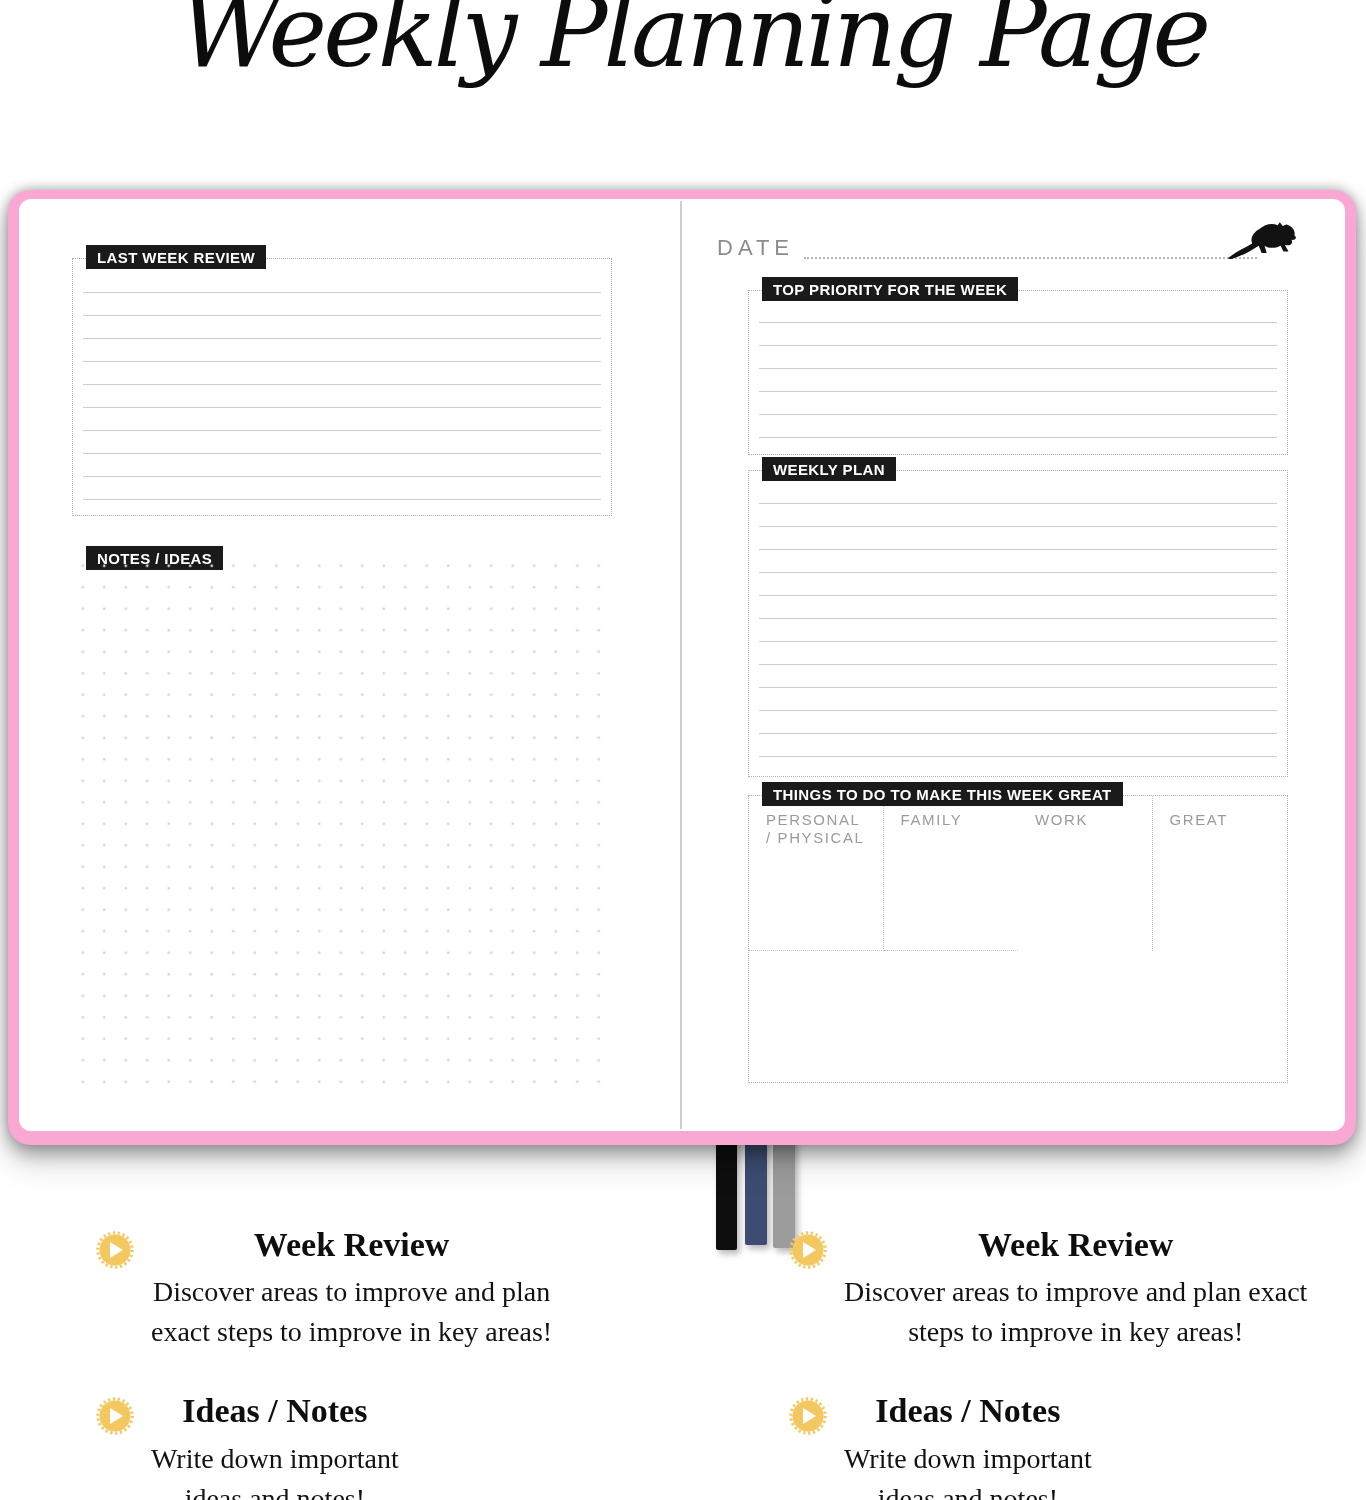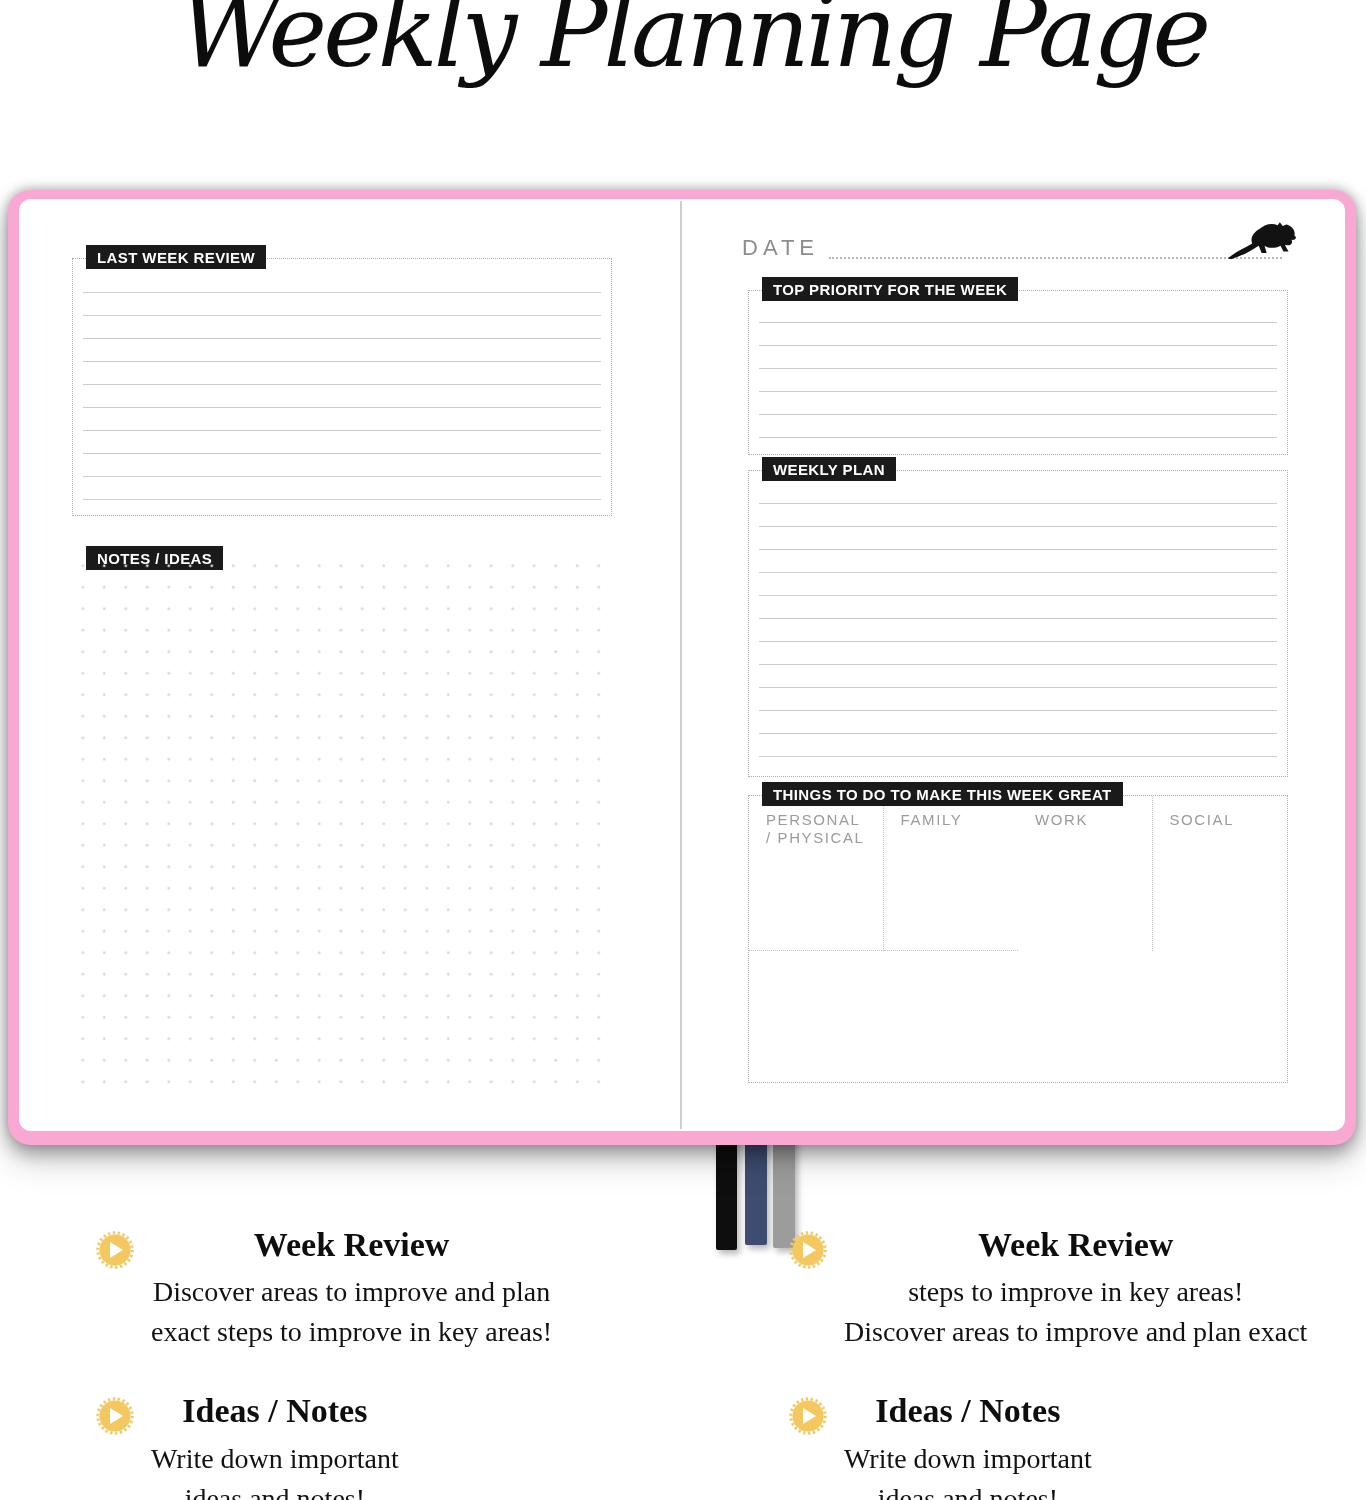--- a/index.html
+++ b/index.html
@@ -38,21 +38,21 @@
 
   
   .review-box{left:53px;top:59px;width:540px;height:258px;}
   .review-lines{margin-top:11px;height:230px;}
   .notes-label{left:67px;top:347px;}
   .dot-grid{position:absolute;left:53px;top:356px;width:540px;height:534px;
     background-image:radial-gradient(circle,#d6d6d6 1.4px,transparent 1.6px);
     background-size:21.5px 21.5px;}
 
   
-  .date-row{position:absolute;left:723px;top:38px;width:540px;display:flex;
+  .date-row{position:absolute;left:698px;top:38px;width:540px;display:flex;
     align-items:flex-end;gap:10px;justify-content:flex-end;}
   .date-text{font-size:22px;color:#8c8c8c;letter-spacing:5px;line-height:1;}
   .date-line{flex:1;height:20px;border-bottom:2px dotted #b7b7b7;}
   .lion{position:absolute;left:1207px;top:20px;width:80px;height:46px;}
   .priority-box{left:729px;top:91px;width:540px;height:165px;}
   .priority-lines{margin-top:9px;height:138px;}
   .weekly-box{left:729px;top:271px;width:540px;height:307px;}
   .weekly-lines{margin-top:10px;height:276px;}
   .things-box{left:729px;top:596px;width:540px;height:288px;display:grid;
     grid-template-columns:1fr 1fr 1fr 1fr;grid-template-rows:155px 1fr;}
@@ -122,21 +122,21 @@
         <div class="qcell r b">
           <span class="qlabel">PERSONAL / PHYSICAL</span>
         </div>
         <div class="qcell b">
           <span class="qlabel">FAMILY</span>
         </div>
         <div class="qcell r">
           <span class="qlabel">WORK</span>
         </div>
         <div class="qcell">
-          <span class="qlabel">SOCIAL</span>
+          <span class="qlabel">GREAT</span>
         </div>
       </div>
 
     </div>
   </div>
 
   <div class="features left">
     <div class="feature">
       <svg class="bullet" width="40" height="40" viewBox="0 0 40 40" xmlns="http://www.w3.org/2000/svg">
         <circle cx="20" cy="20" r="15.5" fill="#f3c860"></circle>
@@ -165,22 +165,22 @@
 
   <div class="features right">
     <div class="feature">
       <svg class="bullet" width="40" height="40" viewBox="0 0 40 40" xmlns="http://www.w3.org/2000/svg">
         <circle cx="20" cy="20" r="15.5" fill="#f3c860"></circle>
         <circle cx="20" cy="20" r="17.2" fill="none" stroke="#f3c860" stroke-width="3.2" stroke-dasharray="2.2 2.7"></circle>
         <polygon points="15,12 28,20 15,28" fill="#ffffff"></polygon>
       </svg>
       <div class="ftext">
         <h3>Week Review</h3>
+        <p>Discover areas to improve and plan exact</p>
         <p>steps to improve in key areas!</p>
-        <p>Discover areas to improve and plan exact</p>
       </div>
     </div>
     <div class="feature">
       <svg class="bullet" width="40" height="40" viewBox="0 0 40 40" xmlns="http://www.w3.org/2000/svg">
         <circle cx="20" cy="20" r="15.5" fill="#f3c860"></circle>
         <circle cx="20" cy="20" r="17.2" fill="none" stroke="#f3c860" stroke-width="3.2" stroke-dasharray="2.2 2.7"></circle>
         <polygon points="15,12 28,20 15,28" fill="#ffffff"></polygon>
       </svg>
       <div class="ftext">
         <h3>Ideas / Notes</h3>

